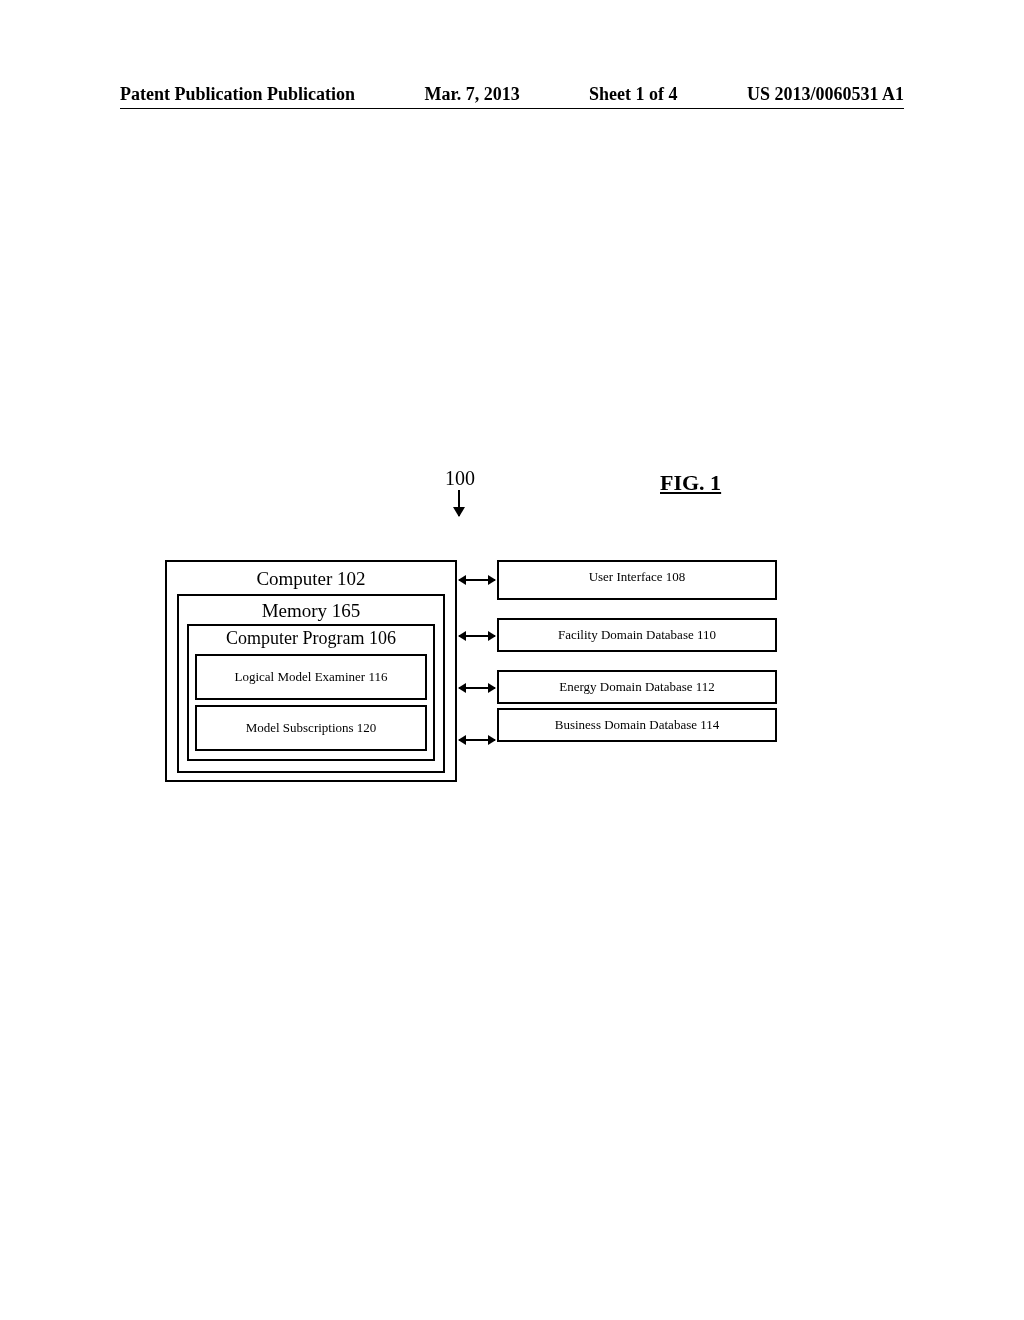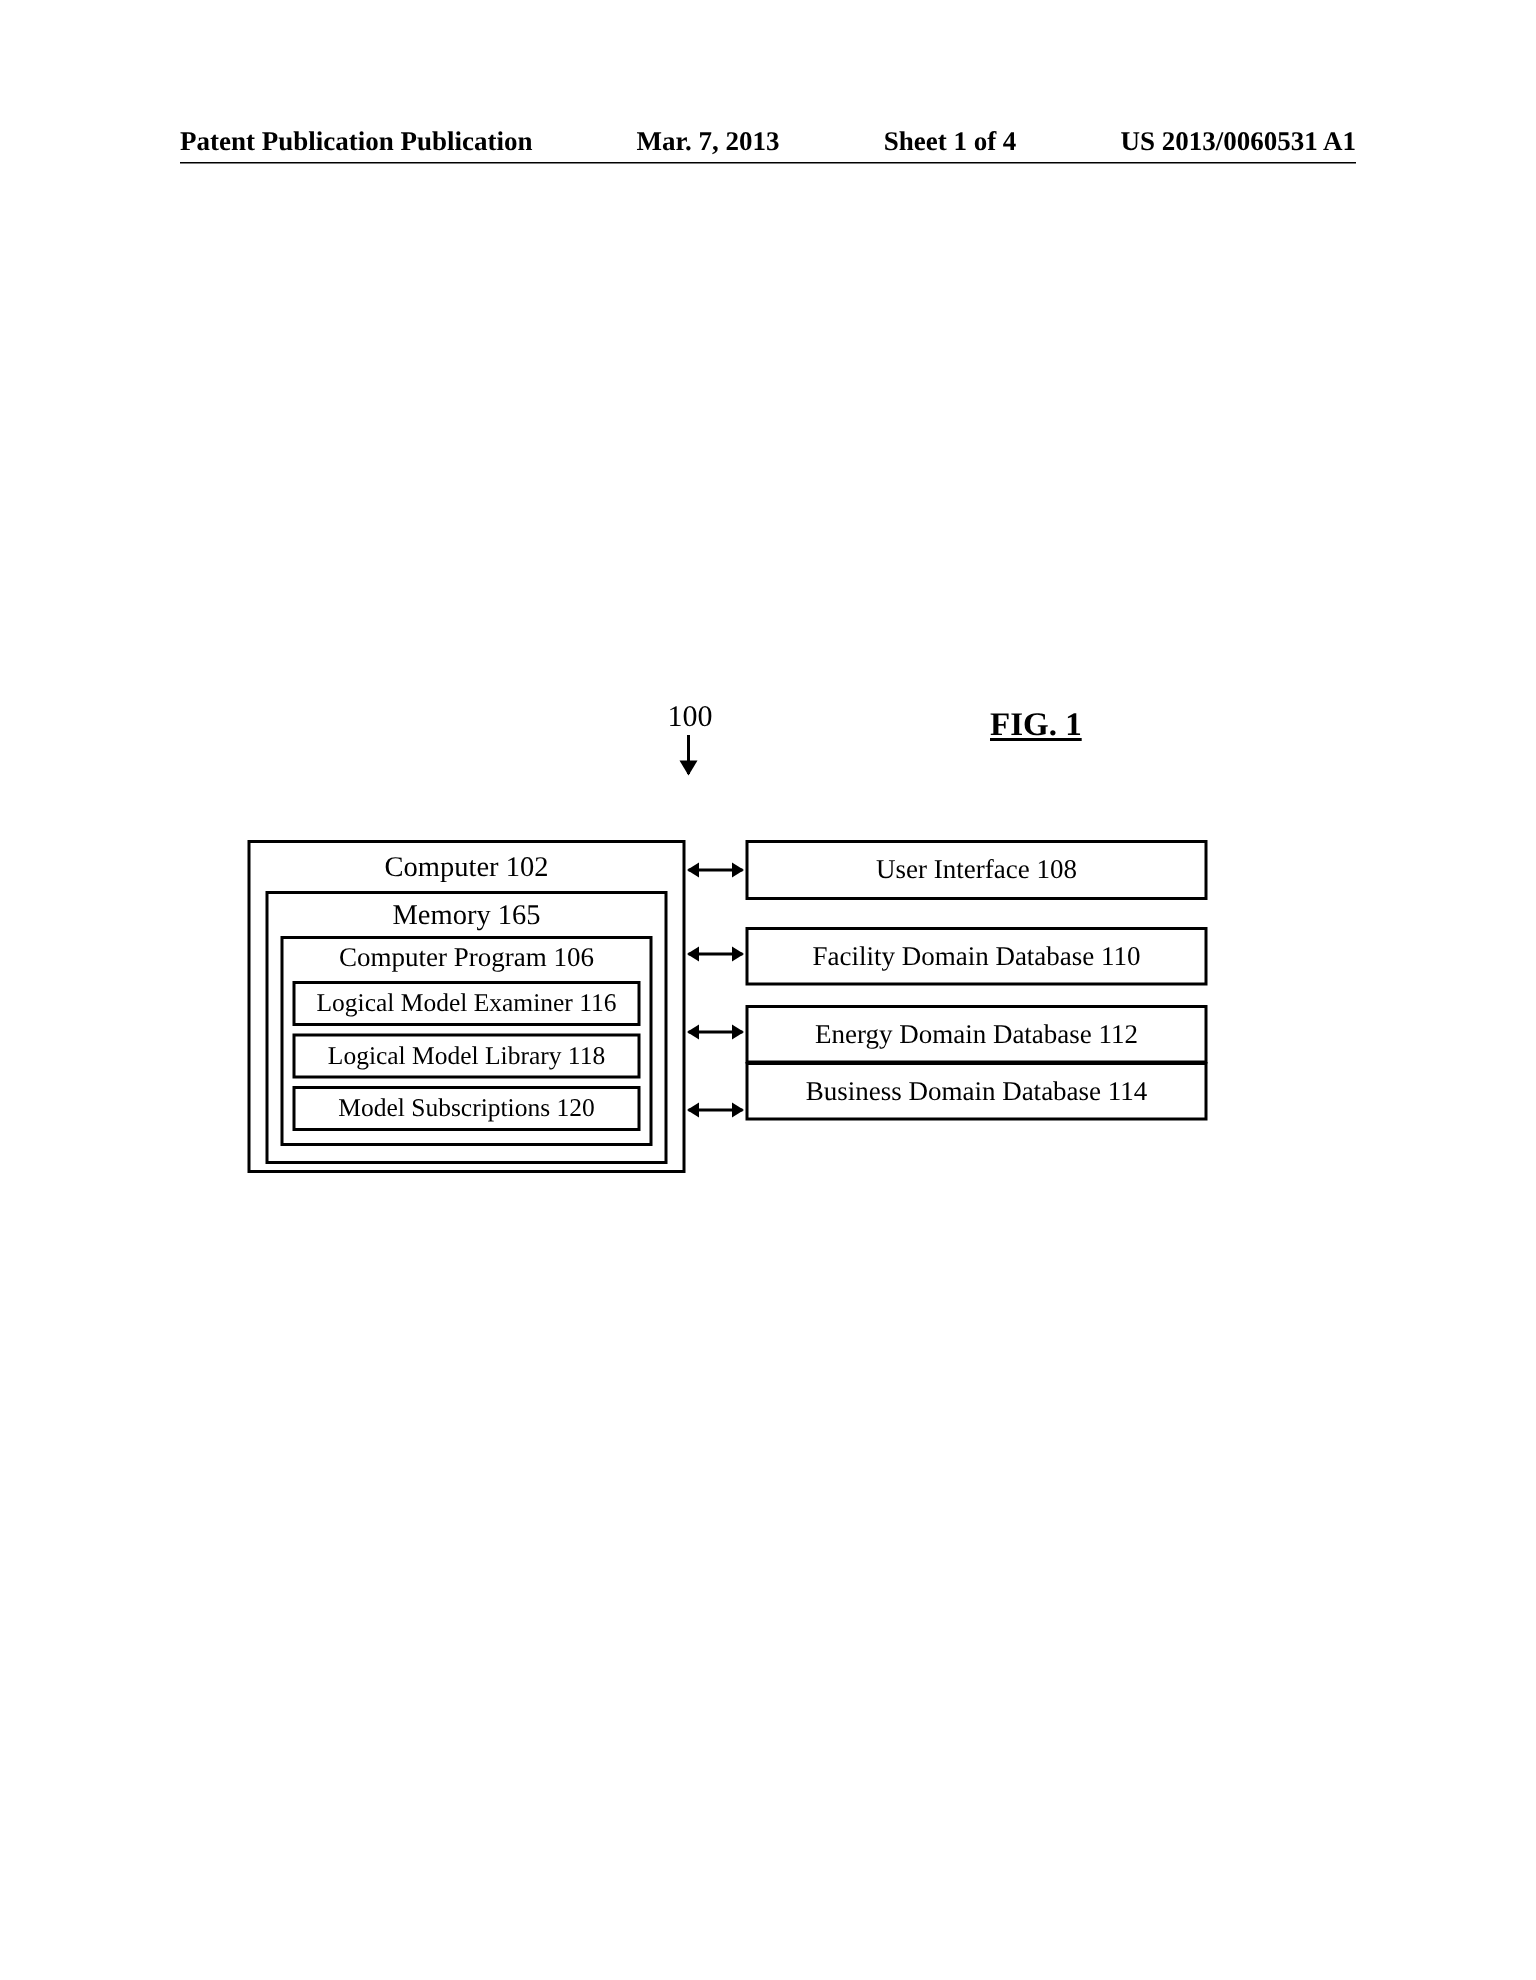--- a/index.html
+++ b/index.html
@@ -89,33 +89,33 @@
     padding: 4px 8px 10px 8px;
   }
   .memory-title { font-size: 19px; margin-bottom: 2px; }
   .program {
     border: 2px solid #000;
     padding: 2px 6px 8px 6px;
   }
   .program-title { font-size: 18px; margin-bottom: 4px; }
   .sub-box {
     border: 2px solid #000;
-    font-size: 17px;
-    padding: 3px 4px;
+    font-size: 13px;
+    padding: 13px 4px;
     margin-top: 5px;
   }
 
   
   .right-box {
     position: absolute;
     left: 332px;
-    width: 308px;
+    width: 280px;
     border: 2px solid #000;
     text-align: center;
-    font-size: 18px;
+    font-size: 13px;
     padding: 7px 4px;
   }
   .rb1 { top: 0; height: 40px; }
   .rb2 { top: 58px; }
   .rb3 { top: 110px; }
   .rb4 { top: 148px; }
 
   
   .connector {
     position: absolute;
@@ -160,21 +160,20 @@
 
 <div class="diagram">
 
   <div class="computer">
     <div class="computer-title">Computer 102</div>
     <div class="memory">
       <div class="memory-title">Memory 165</div>
       <div class="program">
         <div class="program-title">Computer Program 106</div>
         <div class="sub-box">Logical Model Examiner 116</div>
-        <div class="sub-box">Logical Model Library 118</div>
         <div class="sub-box">Model Subscriptions 120</div>
       </div>
     </div>
   </div>
 
   <div class="right-box rb1">User Interface 108</div>
   <div class="right-box rb2">Facility Domain Database 110</div>
   <div class="right-box rb3">Energy Domain Database 112</div>
   <div class="right-box rb4">Business Domain Database 114</div>
 

